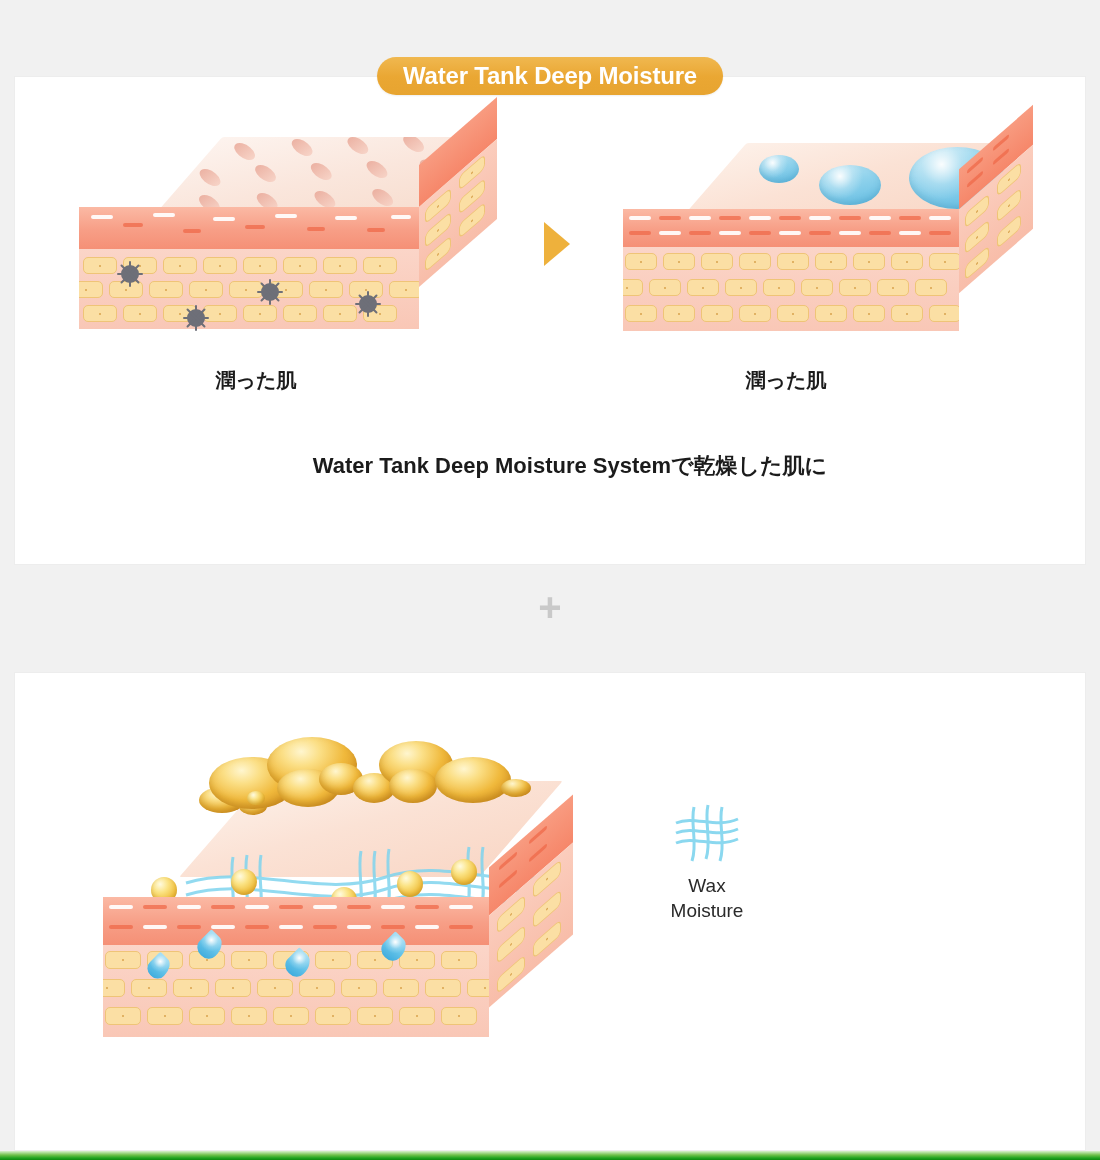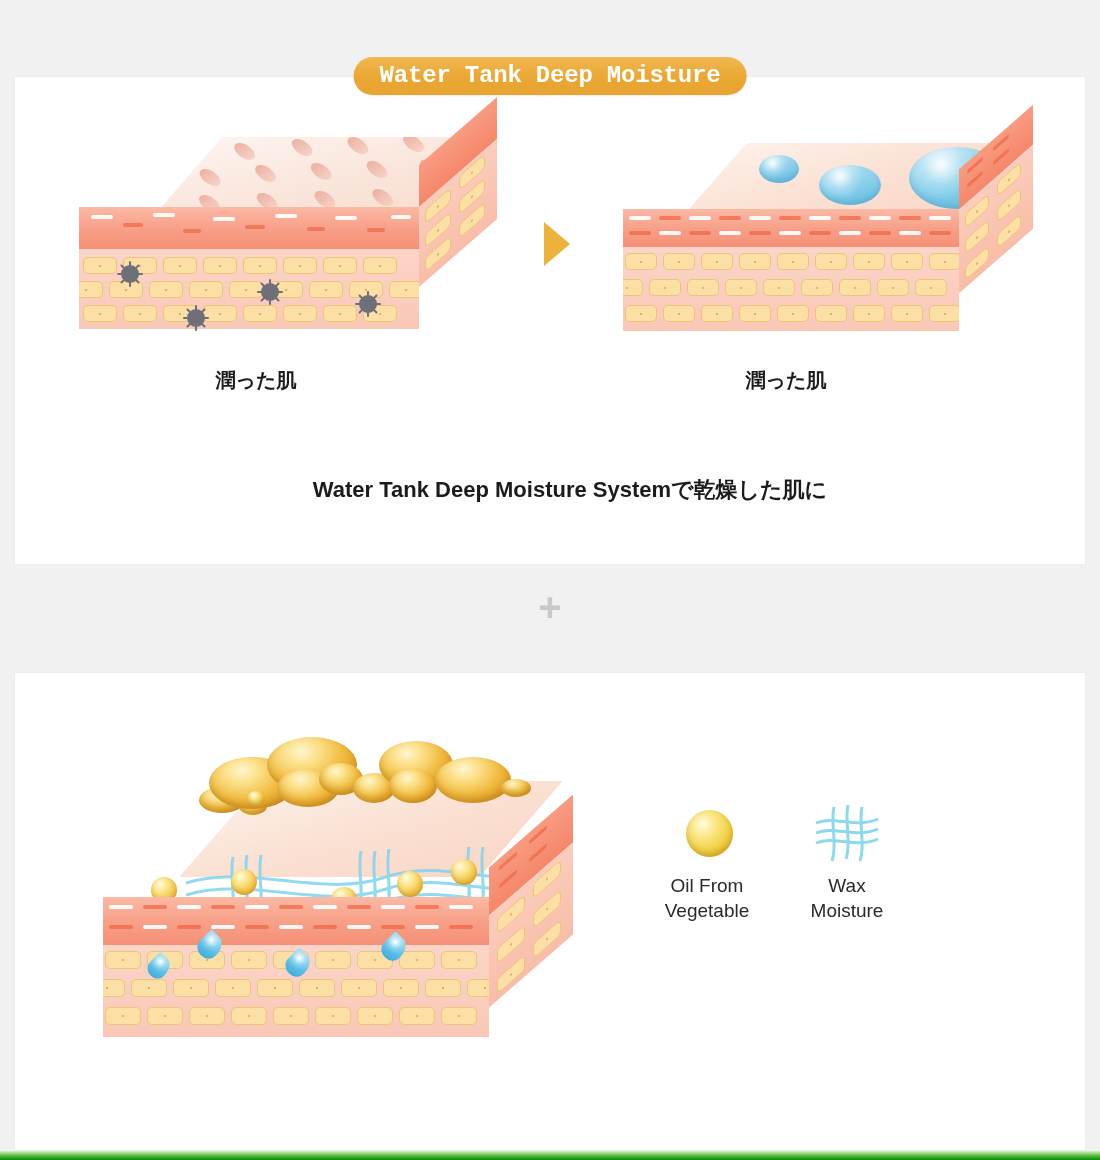--- a/index.html
+++ b/index.html
@@ -41,21 +41,20 @@
     padding: 0 26px;
     border-radius: 19px;
     background: linear-gradient(180deg, #f0b850 0%, #eaa733 52%, #e7a430 100%);
     color: #ffffff;
     font-size: 24px;
     font-weight: bold;
     letter-spacing: -0.2px;
     white-space: nowrap;
     text-align: center;
     box-shadow: 0 1px 2px rgba(0,0,0,0.07);
-    font-family: Liberation Mono, monospace;
   }
   #pill-moisture { left: 50%; transform: translateX(-50%); top: 57px; }
   #pill-glow     { left: 50%; transform: translateX(-50%); top: 655px; }
 
   
   .plus-sep {
     position: absolute;
     top: 592px;
     left: 50%;
     transform: translateX(-50%);
@@ -459,21 +458,21 @@
         <div class="cell" style="left:6px;  top:36px; width:24px; height:15px;"></div>
         <div class="cell" style="left:38px; top:32px; width:24px; height:15px;"></div>
         <div class="cell" style="left:6px;  top:62px; width:24px; height:15px;"></div>
         <div class="cell" style="left:38px; top:58px; width:24px; height:15px;"></div>
       </div>
     </div>
 
     <div class="sub-label" style="left:166px; top:290px; width:150px;">潤った肌</div>
     <div class="sub-label" style="left:711px; top:290px; width:120px;">潤った肌</div>
 
-    <div class="caption" style="top:396px;padding-left:40px;">
+    <div class="caption" style="top:372px;padding-left:40px;">
       <div>Water Tank Deep Moisture Systemで乾燥した肌に</div>
     </div>
   </div>
 
   <div class="pill" id="pill-moisture">Water Tank Deep Moisture</div>
 
   <div class="plus-sep">+</div>
 
   <div class="card" id="card-glow">
 
@@ -590,27 +589,20 @@
         <div class="cell" style="left:8px;  top:40px; width:28px; height:16px;"></div>
         <div class="cell" style="left:44px; top:36px; width:28px; height:16px;"></div>
         <div class="cell" style="left:8px;  top:70px; width:28px; height:16px;"></div>
         <div class="cell" style="left:44px; top:66px; width:28px; height:16px;"></div>
       </div>
     </div>
 
     <div class="ingredients" style="left:622px; top:130px;">
 
 
-      <div class="ing">
-        <div class="ing-art">
-          <div class="ing-ball"></div>
-        </div>
-        <div class="ing-label">Oil From
-Vegetable</div>
-      </div>
 
       <div class="ing">
         <div class="ing-art">
           <svg width="74" height="62" viewBox="0 0 74 62">
             <g stroke="#7fd4ee" stroke-width="3" fill="none" opacity="0.9">
               <path d="M6,20 C24,12 46,26 68,16"></path>
               <path d="M6,30 C24,22 46,36 68,26"></path>
               <path d="M6,40 C24,32 46,46 68,36"></path>
               <path d="M24,4 C20,22 28,40 22,58"></path>
               <path d="M38,2 C34,20 42,38 36,56"></path>

